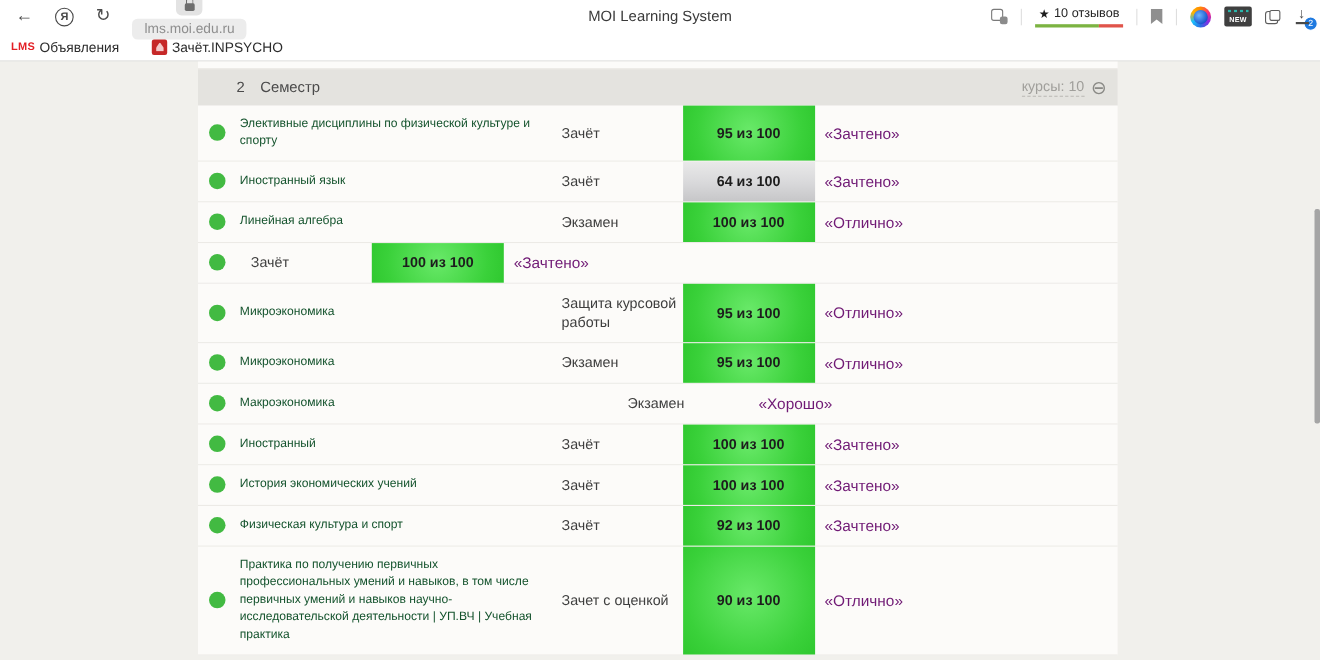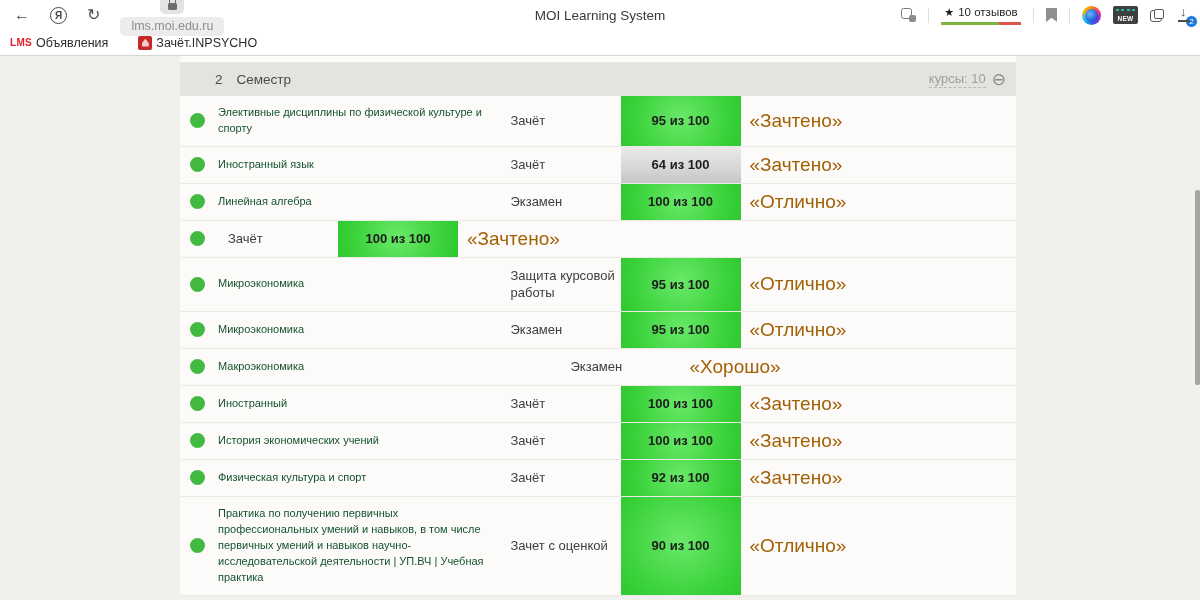--- a/index.html
+++ b/index.html
@@ -84,21 +84,21 @@
   .dot { width:15px; height:15px; border-radius:50%; background:#42ba42; }
   .course-col { flex:1; display:flex; align-items:center; padding:9px 16px 9px 0;
     font-size:11px; color:#14532d; line-height:1.45; cursor:pointer; }
   .exam-col { flex:0 0 120px; display:flex; align-items:center; padding:9px 4px 9px 10px;
     font-size:13px; color:#3e3e3e; line-height:1.35; }
   .score-col { flex:0 0 120px; display:flex; align-items:center; justify-content:center;
     font-size:13px; font-weight:700; color:#1d1d1d; }
   .score-green { background:radial-gradient(circle at 50% 45%, #69e969 0%, #3ad13a 72%, #2fc82f 100%); }
   .score-gray { background:linear-gradient(180deg,#e9e9e9 0%,#d8d8da 55%,#c6c6c8 100%); }
   .score-yellow { background:radial-gradient(circle at 50% 40%, #f8ec48 0%, #f3de0a 72%, #f0d800 100%); }
-  .grade-col { flex:1; display:flex; align-items:center; padding-left:9px; font-size:19px; color:#a16207;text-align:right; }
+  .grade-col { flex:1; display:flex; align-items:center; padding-left:9px; font-size:14px; color:#701a75;text-align:right; }
 
   .scroll-thumb { position:absolute; right:0; top:134px; width:5px; height:195px;
     background:#a5a5a5; border-radius:2px; cursor:pointer; }
 </style>
 </head>
 <body>
 
 <div class="toolbar">
   <div class="tb-left">
     <span class="glyph-btn">←</span>

